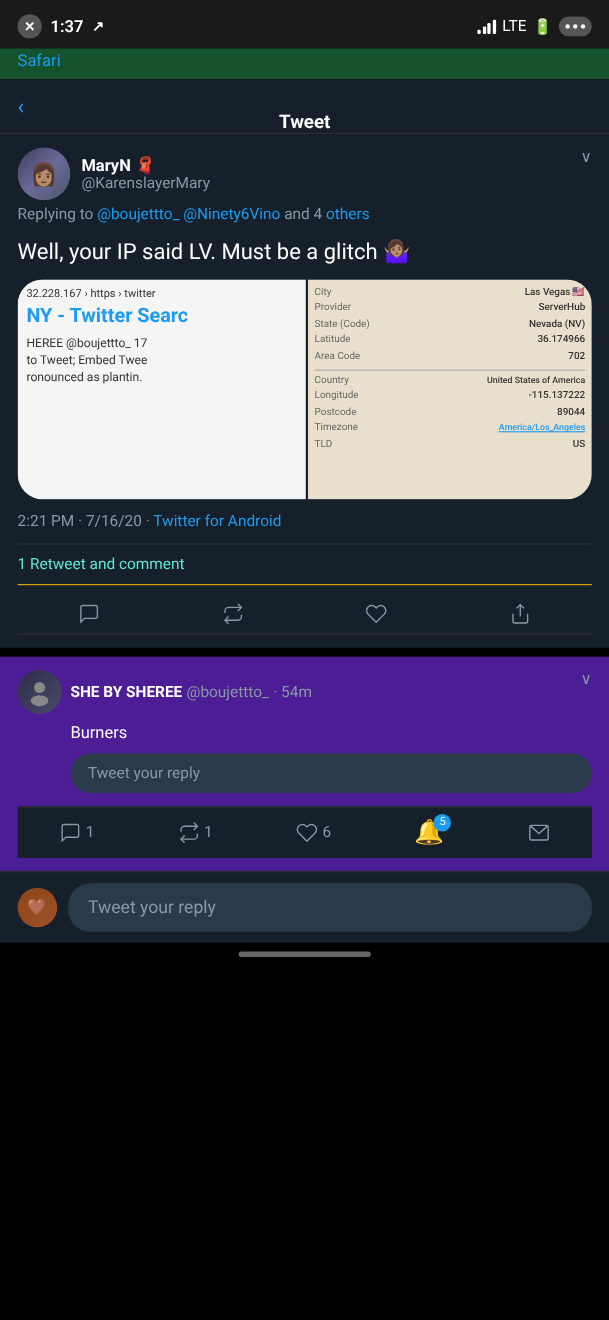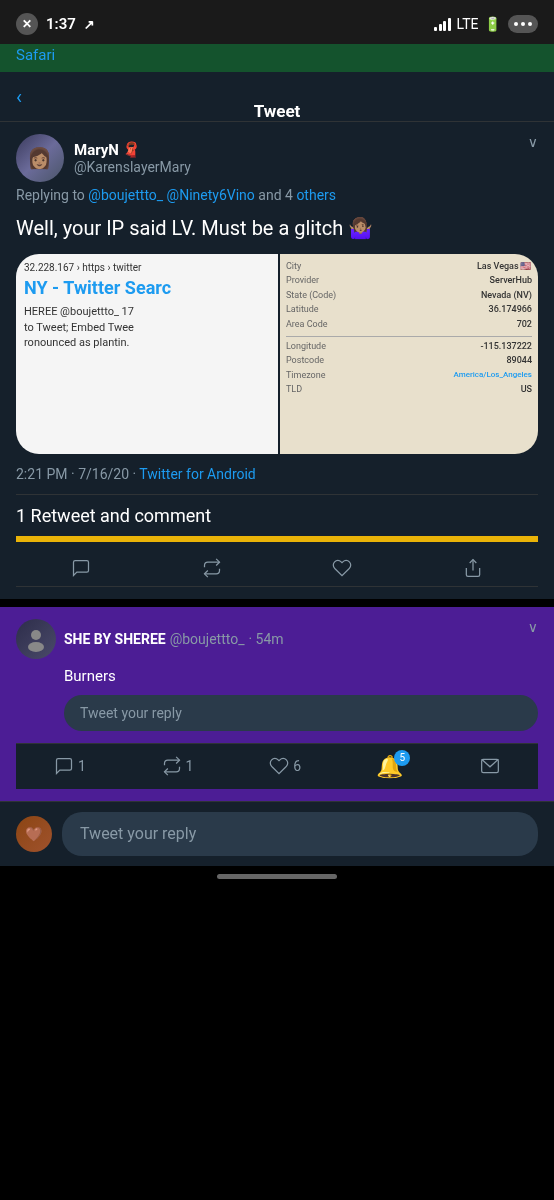--- a/index.html
+++ b/index.html
@@ -239,25 +239,25 @@
       font-size: 14px;
       color: #8899a6;
       margin-bottom: 12px;
     }
     .tweet-meta a {
       color: #1d9bf0;
       text-decoration: none;
     }
 
     .tweet-stats {
-      font-size: 18px;
-      color: #ffffff;
+      font-size: 14px;
+      color: #5eead4;
       padding: 10px 0;
       border-top: 1px solid #2f3336;
-      border-bottom: 6px solid #eab308;
+      border-bottom: 1px solid #eab308;
       margin-bottom: 8px;
     }
 
     
     .action-bar {
       display: flex;
       justify-content: space-around;
       align-items: center;
       padding: 8px 0;
       border-bottom: 1px solid #2f3336;
@@ -512,30 +512,34 @@
       <div class="ip-info-row">
         <span class="ip-label">Latitude</span>
         <span class="ip-value">36.174966</span>
       </div>
       <div class="ip-info-row">
         <span class="ip-label">Area Code</span>
         <span class="ip-value">702</span>
       </div>
       <div class="ip-separator"></div>
       <div class="ip-info-row">
+        <span class="ip-label">Country</span>
+        <span class="ip-value" style="font-size:8px;">United States of America</span>
+      </div>
+      <div class="ip-info-row">
         <span class="ip-label">Longitude</span>
         <span class="ip-value">-115.137222</span>
       </div>
       <div class="ip-info-row">
         <span class="ip-label">Postcode</span>
         <span class="ip-value">89044</span>
       </div>
       <div class="ip-info-row">
         <span class="ip-label">Timezone</span>
-        <span class="ip-value" style="font-size:8px; color:#1d9bf0;">America/Los_Angeles</span>
+        <span class="ip-value" style="font-size:8px; color:#1d9bf0;text-decoration:underline;">America/Los_Angeles</span>
       </div>
       <div class="ip-info-row">
         <span class="ip-label">TLD</span>
         <span class="ip-value">US</span>
       </div>
     </div>
   </div>
 
   <div class="tweet-meta">
     <span>2:21 PM · 7/16/20 · </span><a>Twitter for Android</a>

